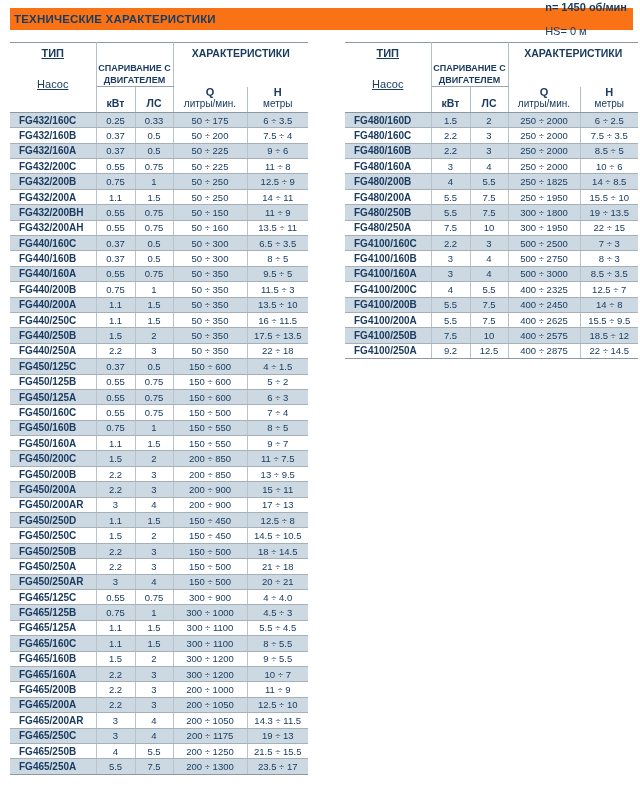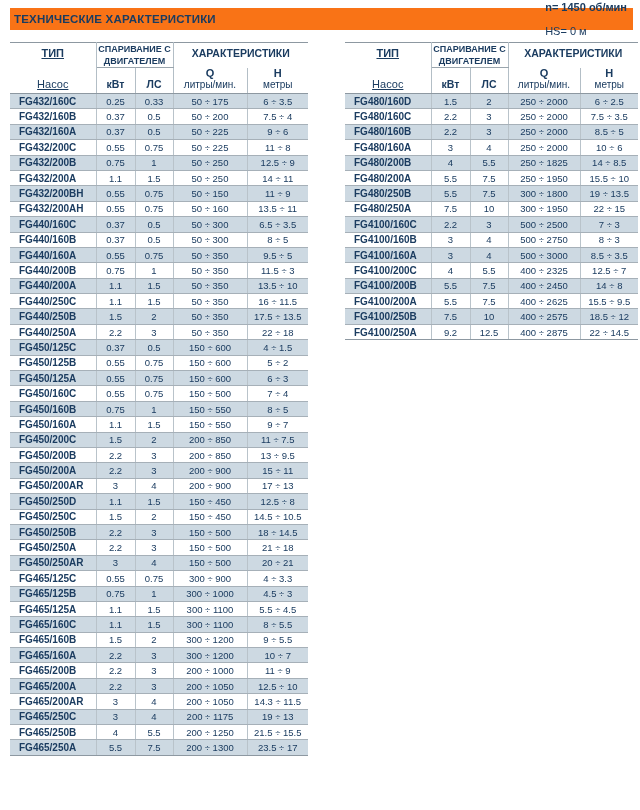--- a/index.html
+++ b/index.html
@@ -27,21 +27,21 @@
     font-weight:bold;color:#1b3c60;padding:0;vertical-align:top;text-align:center;
     border-top:1.5px solid #8d98a1;
   }
   thead tr.sub th{border-top:none;vertical-align:bottom;padding-bottom:3px;}
   th.th-type{border-right:1px solid #b3bec6;border-bottom:1.5px solid #8d98a1;text-decoration:underline;}
   .th-type .t1{height:27px;padding-top:4px;font-size:11px;box-sizing:border-box;}
   .th-type .t2{height:23px;display:flex;align-items:flex-end;justify-content:center;
                padding-bottom:3px;box-sizing:border-box;font-size:11px;font-weight:normal;}
   th.th-coupling{
     border-right:1px solid #b3bec6;border-bottom:1px solid #9aa5ad;
-    font-size:9px;line-height:1.3;padding-top:1px;
+    font-size:9px;line-height:1.3;padding-top:20px;
   }
   th.th-chars{font-size:10.5px;padding-top:4px;}
   thead tr.sub th{border-bottom:1.5px solid #8d98a1;font-size:10.5px;}
   th.th-kw,th.th-ls,th.th-q{border-right:1px solid #b3bec6;}
   th.th-q .big,th.th-h .big{display:block;font-size:11px;font-weight:bold;line-height:11px;}
   th.th-q .unit,th.th-h .unit{display:block;font-size:10px;font-weight:normal;line-height:11px;}
 
   tbody td{
     height:15.4px;font-size:9.5px;text-align:center;padding:0;
     border-bottom:1px solid #a6b0b8;border-right:1px solid #b9c3ca;
@@ -310,21 +310,21 @@
         <td>3</td>
         <td>4</td>
         <td>150 ÷ 500</td>
         <td>20 ÷ 21</td>
       </tr>
       <tr>
         <td class="name"><span>FG4</span><span class="model">65/125C</span></td>
         <td>0.55</td>
         <td>0.75</td>
         <td>300 ÷ 900</td>
-        <td>4 ÷ 3.3</td>
+        <td>4 ÷ 4.0</td>
       </tr>
       <tr>
         <td class="name"><span>FG4</span><span class="model">65/125B</span></td>
         <td>0.75</td>
         <td>1</td>
         <td>300 ÷ 1000</td>
         <td>4.5 ÷ 3</td>
       </tr>
       <tr>
         <td class="name"><span>FG4</span><span class="model">65/125A</span></td>

